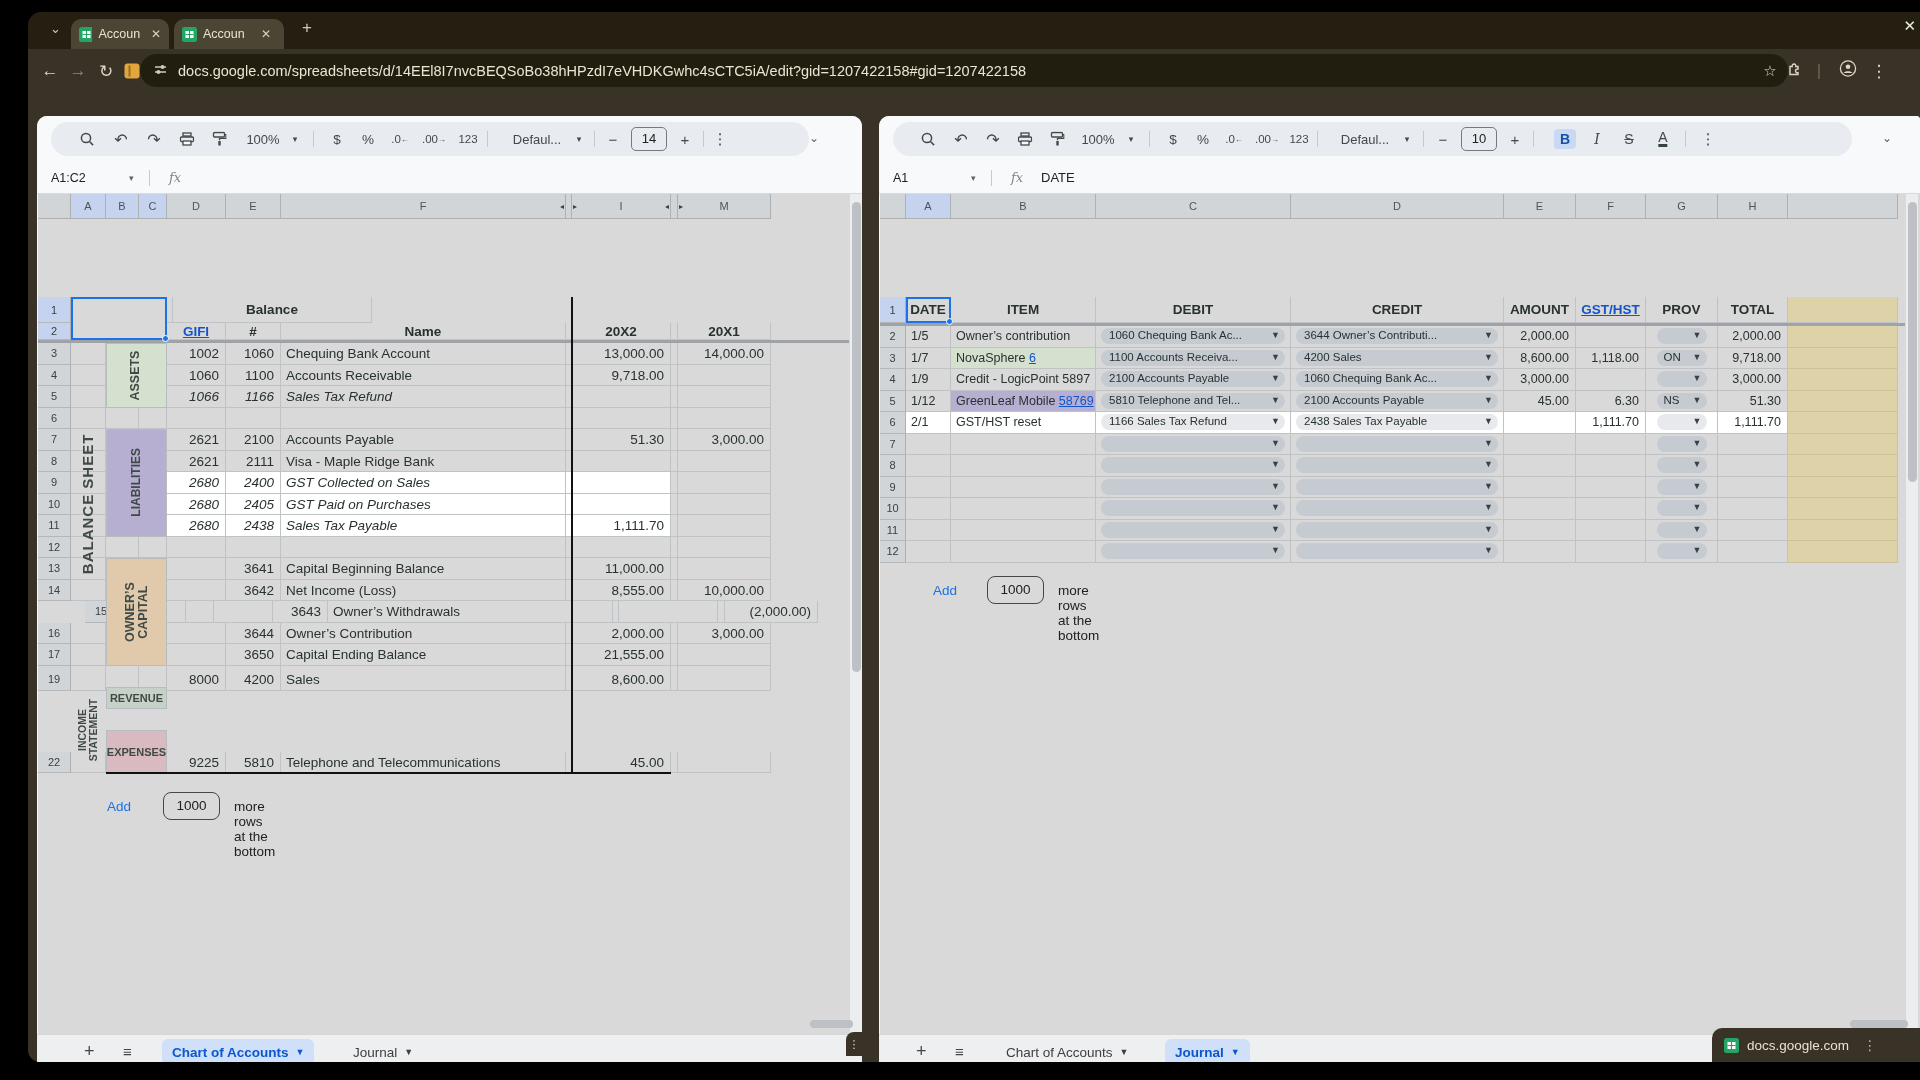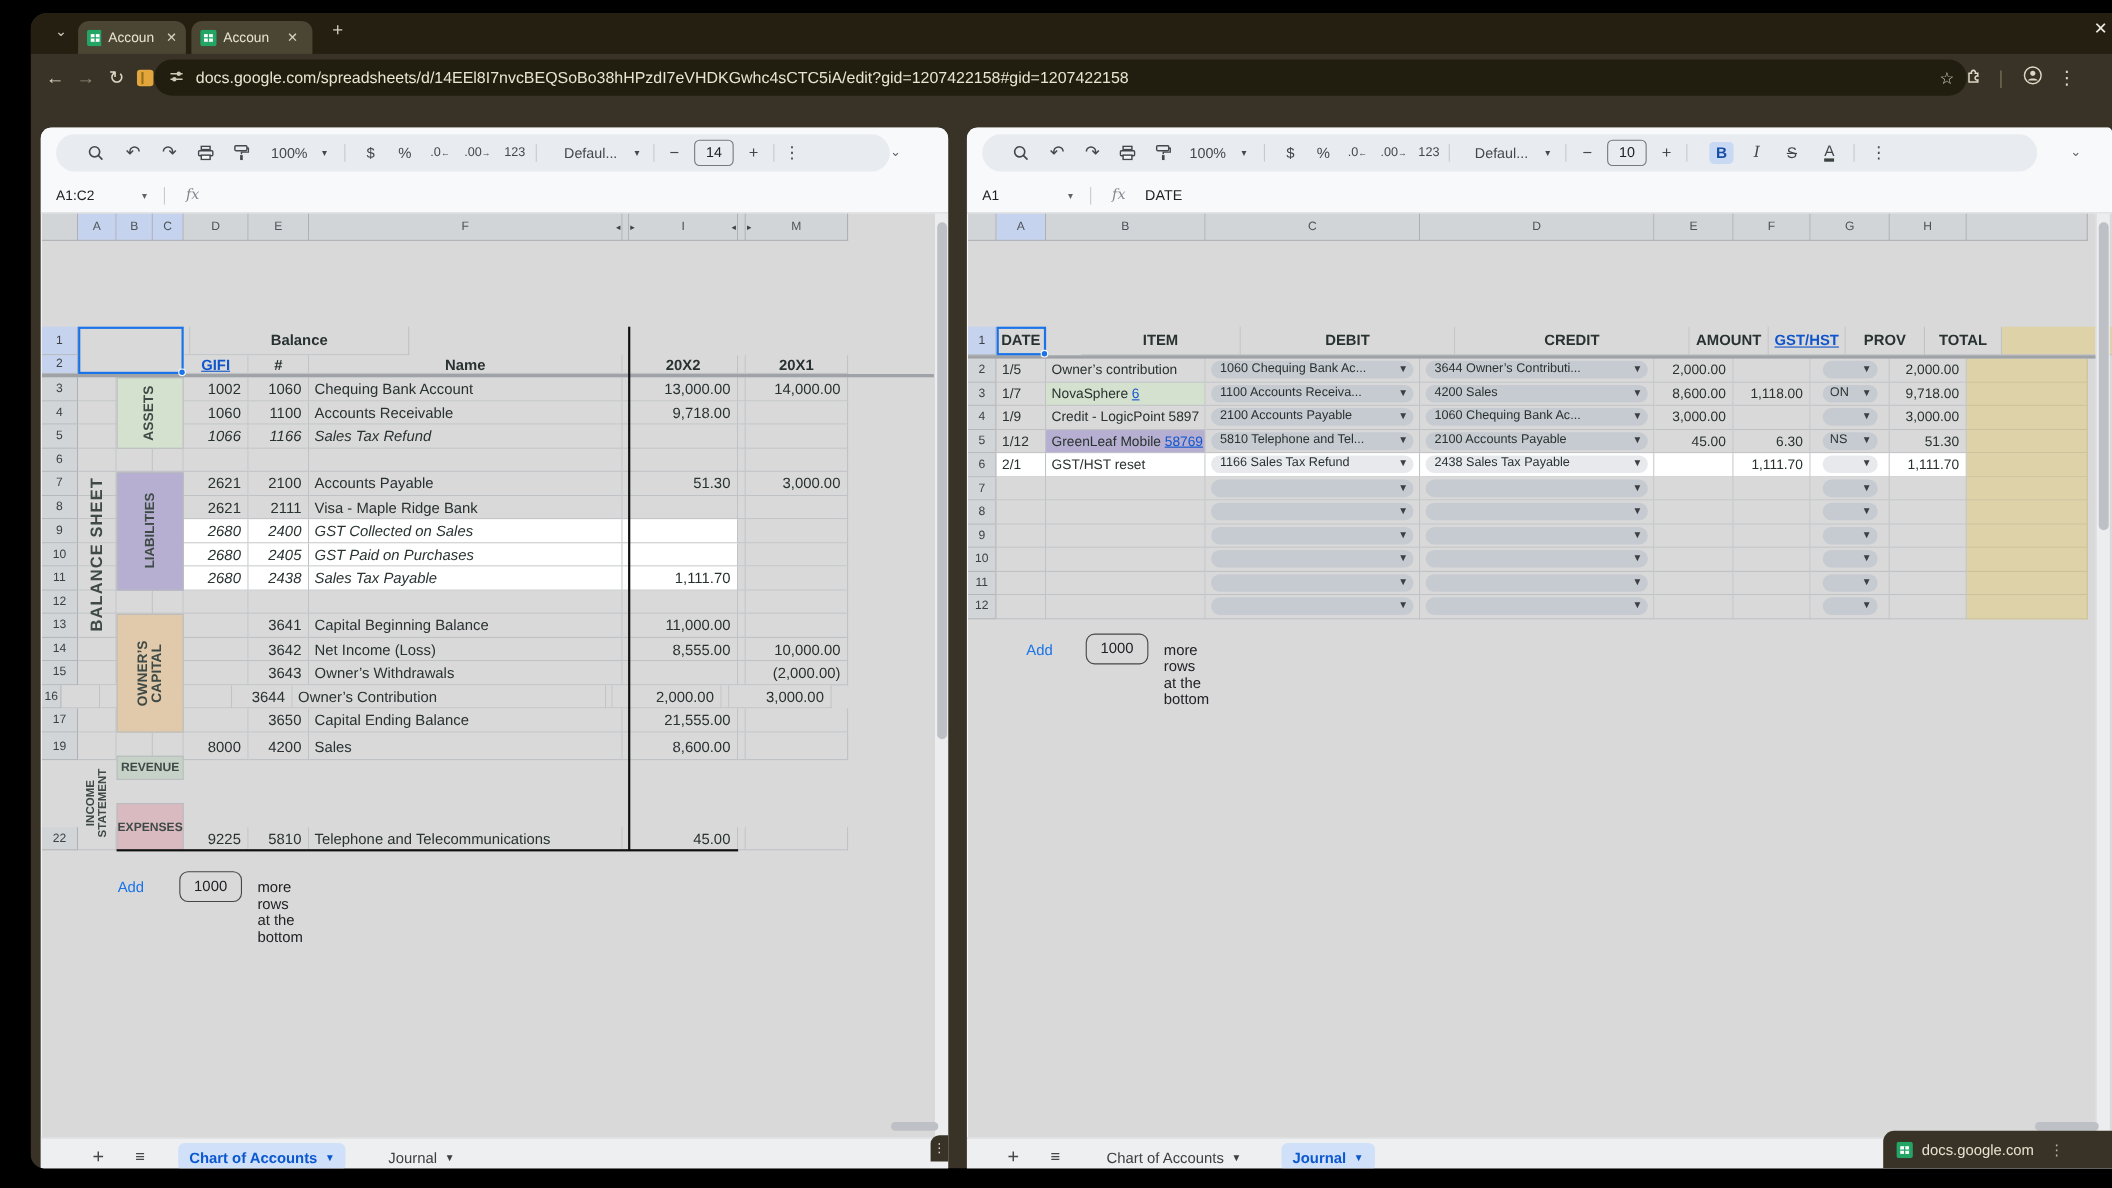--- a/index.html
+++ b/index.html
@@ -418,35 +418,35 @@
             <div class="c " style="width: 33px; line-height: 21.5px;"></div>
             <div class="c " style="width: 28px; line-height: 21.5px;"></div>
             <div class="c num" style="width: 59px; line-height: 21.5px;"></div>
             <div class="c num" style="width: 55px; line-height: 21.5px;">3642</div>
             <div class="c name" style="width: 285px; line-height: 21.5px;">Net Income (Loss)</div>
             <div class="c " style="width: 6px; line-height: 21.5px;"></div>
             <div class="c num" style="width: 99px; line-height: 21.5px;">8,555.00</div>
             <div class="c " style="width: 7px; line-height: 21.5px;"></div>
             <div class="c num" style="width: 93px; line-height: 21.5px;">10,000.00</div>
           </div>
-          <div class="grow" style="top: 407px; height: 21.5px;">
+          <div class="grow" style="top: 407px; height: 21.5px; margin-left: 47px;">
             <div class="rh" style="width: 33px; line-height: 21.5px;">15</div>
             <div class="c " style="width: 35px; line-height: 21.5px;"></div>
             <div class="c " style="width: 33px; line-height: 21.5px;"></div>
             <div class="c " style="width: 28px; line-height: 21.5px;"></div>
             <div class="c num" style="width: 59px; line-height: 21.5px;"></div>
             <div class="c num" style="width: 55px; line-height: 21.5px;">3643</div>
             <div class="c name" style="width: 285px; line-height: 21.5px;">Owner’s Withdrawals</div>
             <div class="c " style="width: 6px; line-height: 21.5px;"></div>
             <div class="c num" style="width: 99px; line-height: 21.5px;"></div>
             <div class="c " style="width: 7px; line-height: 21.5px;"></div>
             <div class="c num" style="width: 93px; line-height: 21.5px;">(2,000.00)</div>
           </div>
           <div class="grow" style="top: 428.5px; height: 21.5px;">
-            <div class="rh" style="width: 18px; line-height: 21.5px; text-align: center;">16</div>
+            <div class="rh" style="width: 33px; line-height: 21.5px; text-align: center;">16</div>
             <div class="c " style="width: 35px; line-height: 21.5px;"></div>
             <div class="c " style="width: 33px; line-height: 21.5px;"></div>
             <div class="c " style="width: 28px; line-height: 21.5px;"></div>
             <div class="c num" style="width: 59px; line-height: 21.5px;"></div>
             <div class="c num" style="width: 55px; line-height: 21.5px;">3644</div>
             <div class="c name" style="width: 285px; line-height: 21.5px;">Owner’s Contribution</div>
             <div class="c " style="width: 6px; line-height: 21.5px;"></div>
             <div class="c num" style="width: 99px; line-height: 21.5px;">2,000.00</div>
             <div class="c " style="width: 7px; line-height: 21.5px;"></div>
             <div class="c num" style="width: 93px; line-height: 21.5px;">3,000.00</div>
@@ -627,21 +627,21 @@
             <div class="ch" style="width: 213px;">D</div>
             <div class="ch" style="width: 72px;">E</div>
             <div class="ch" style="width: 70px;">F</div>
             <div class="ch" style="width: 72px;">G</div>
             <div class="ch" style="width: 70px;">H</div>
             <div class="ch" style="width: 110px;"></div>
           </div>
           <div class="grow" style="top: 103px; height: 26px;">
             <div class="rh sel" style="width: 26px; line-height: 26px;">1</div>
             <div class="c hdcell" style="width: 45px; line-height: 26px;">DATE</div>
-            <div class="c hdcell" style="width: 145px; line-height: 26px; margin-left: 32px;">ITEM</div>
+            <div class="c hdcell" style="width: 145px; line-height: 26px;">ITEM</div>
             <div class="c hdcell" style="width: 195px; line-height: 26px;">DEBIT</div>
             <div class="c hdcell" style="width: 213px; line-height: 26px;">CREDIT</div>
             <div class="c hdcell" style="width: 72px; line-height: 26px;">AMOUNT</div>
             <div class="c hdcell linkblue" style="width: 70px; line-height: 26px;">GST/HST</div>
             <div class="c hdcell" style="width: 72px; line-height: 26px;">PROV</div>
             <div class="c hdcell" style="width: 70px; line-height: 26px;">TOTAL</div>
             <div class="c " style="width: 110px; line-height: 26px; background: rgb(222, 210, 169);"></div>
           </div>
           <div class="divider" style="top: 129px; width: 1025px;"></div>
           <div class="grow" style="top: 132px; height: 21.5px;">

